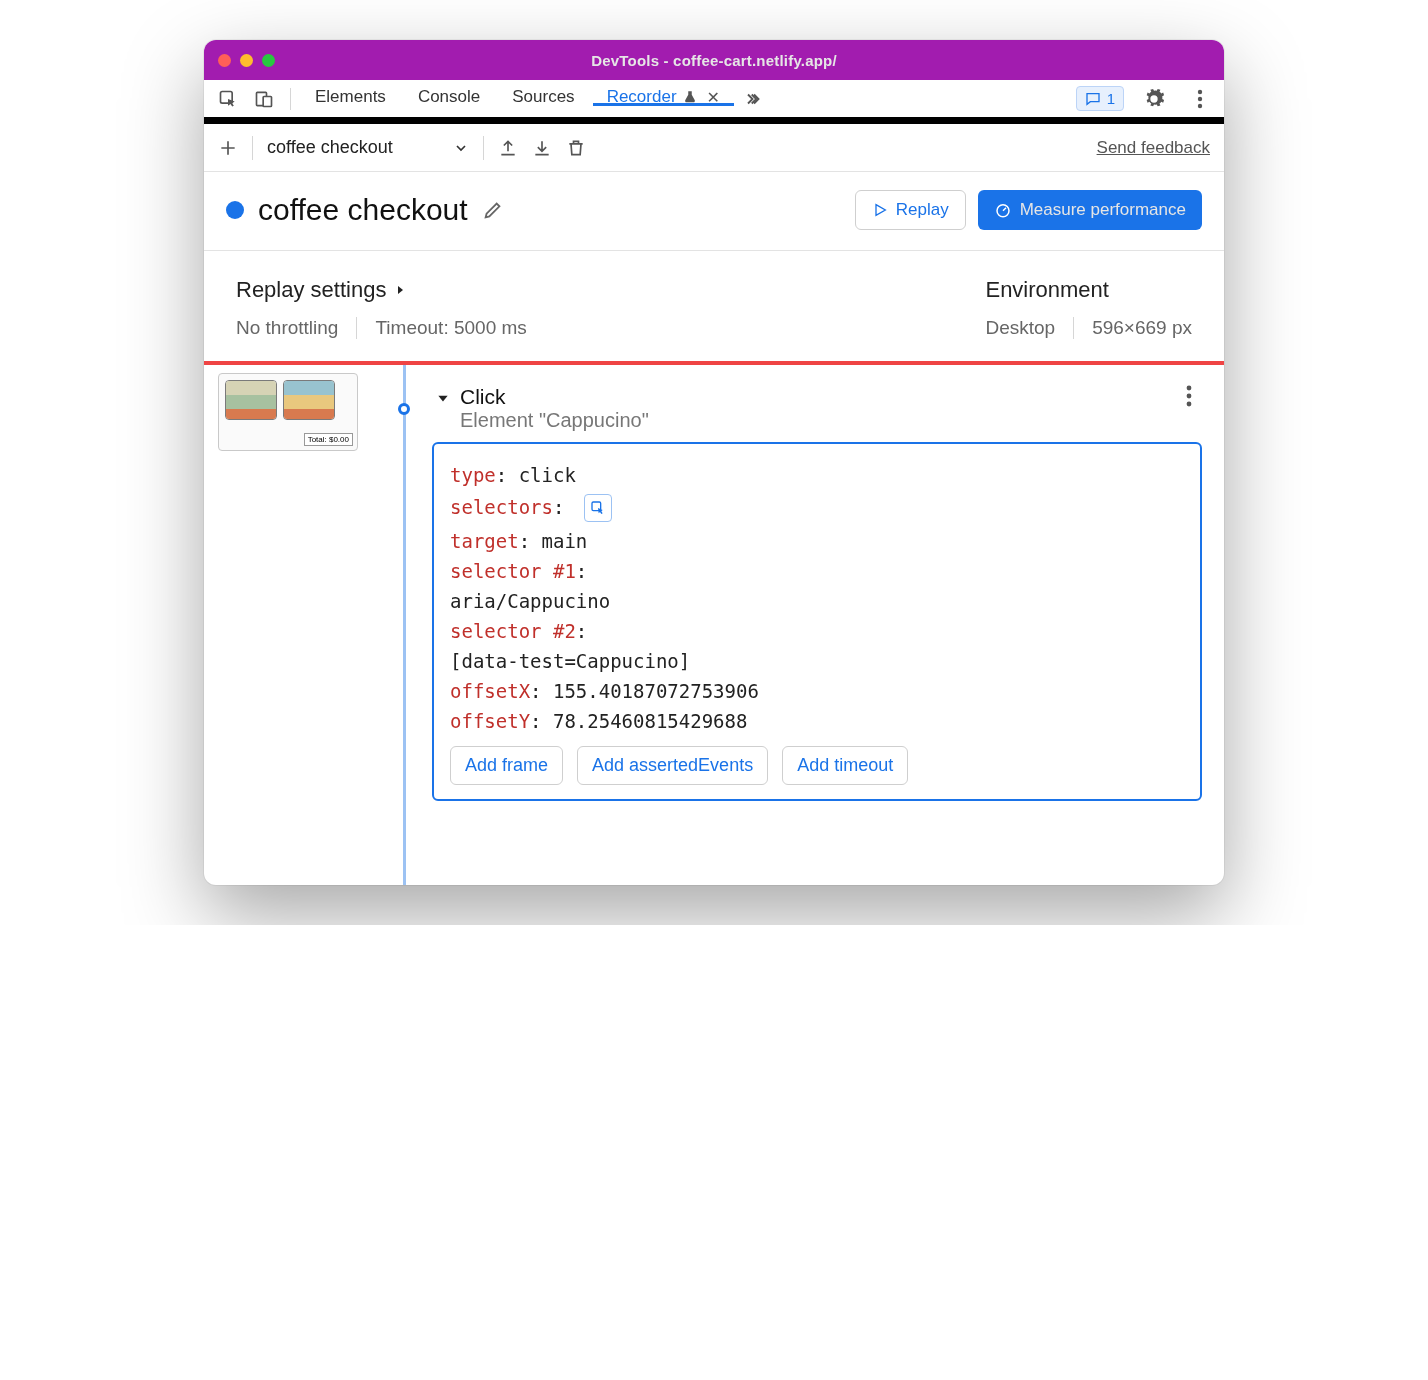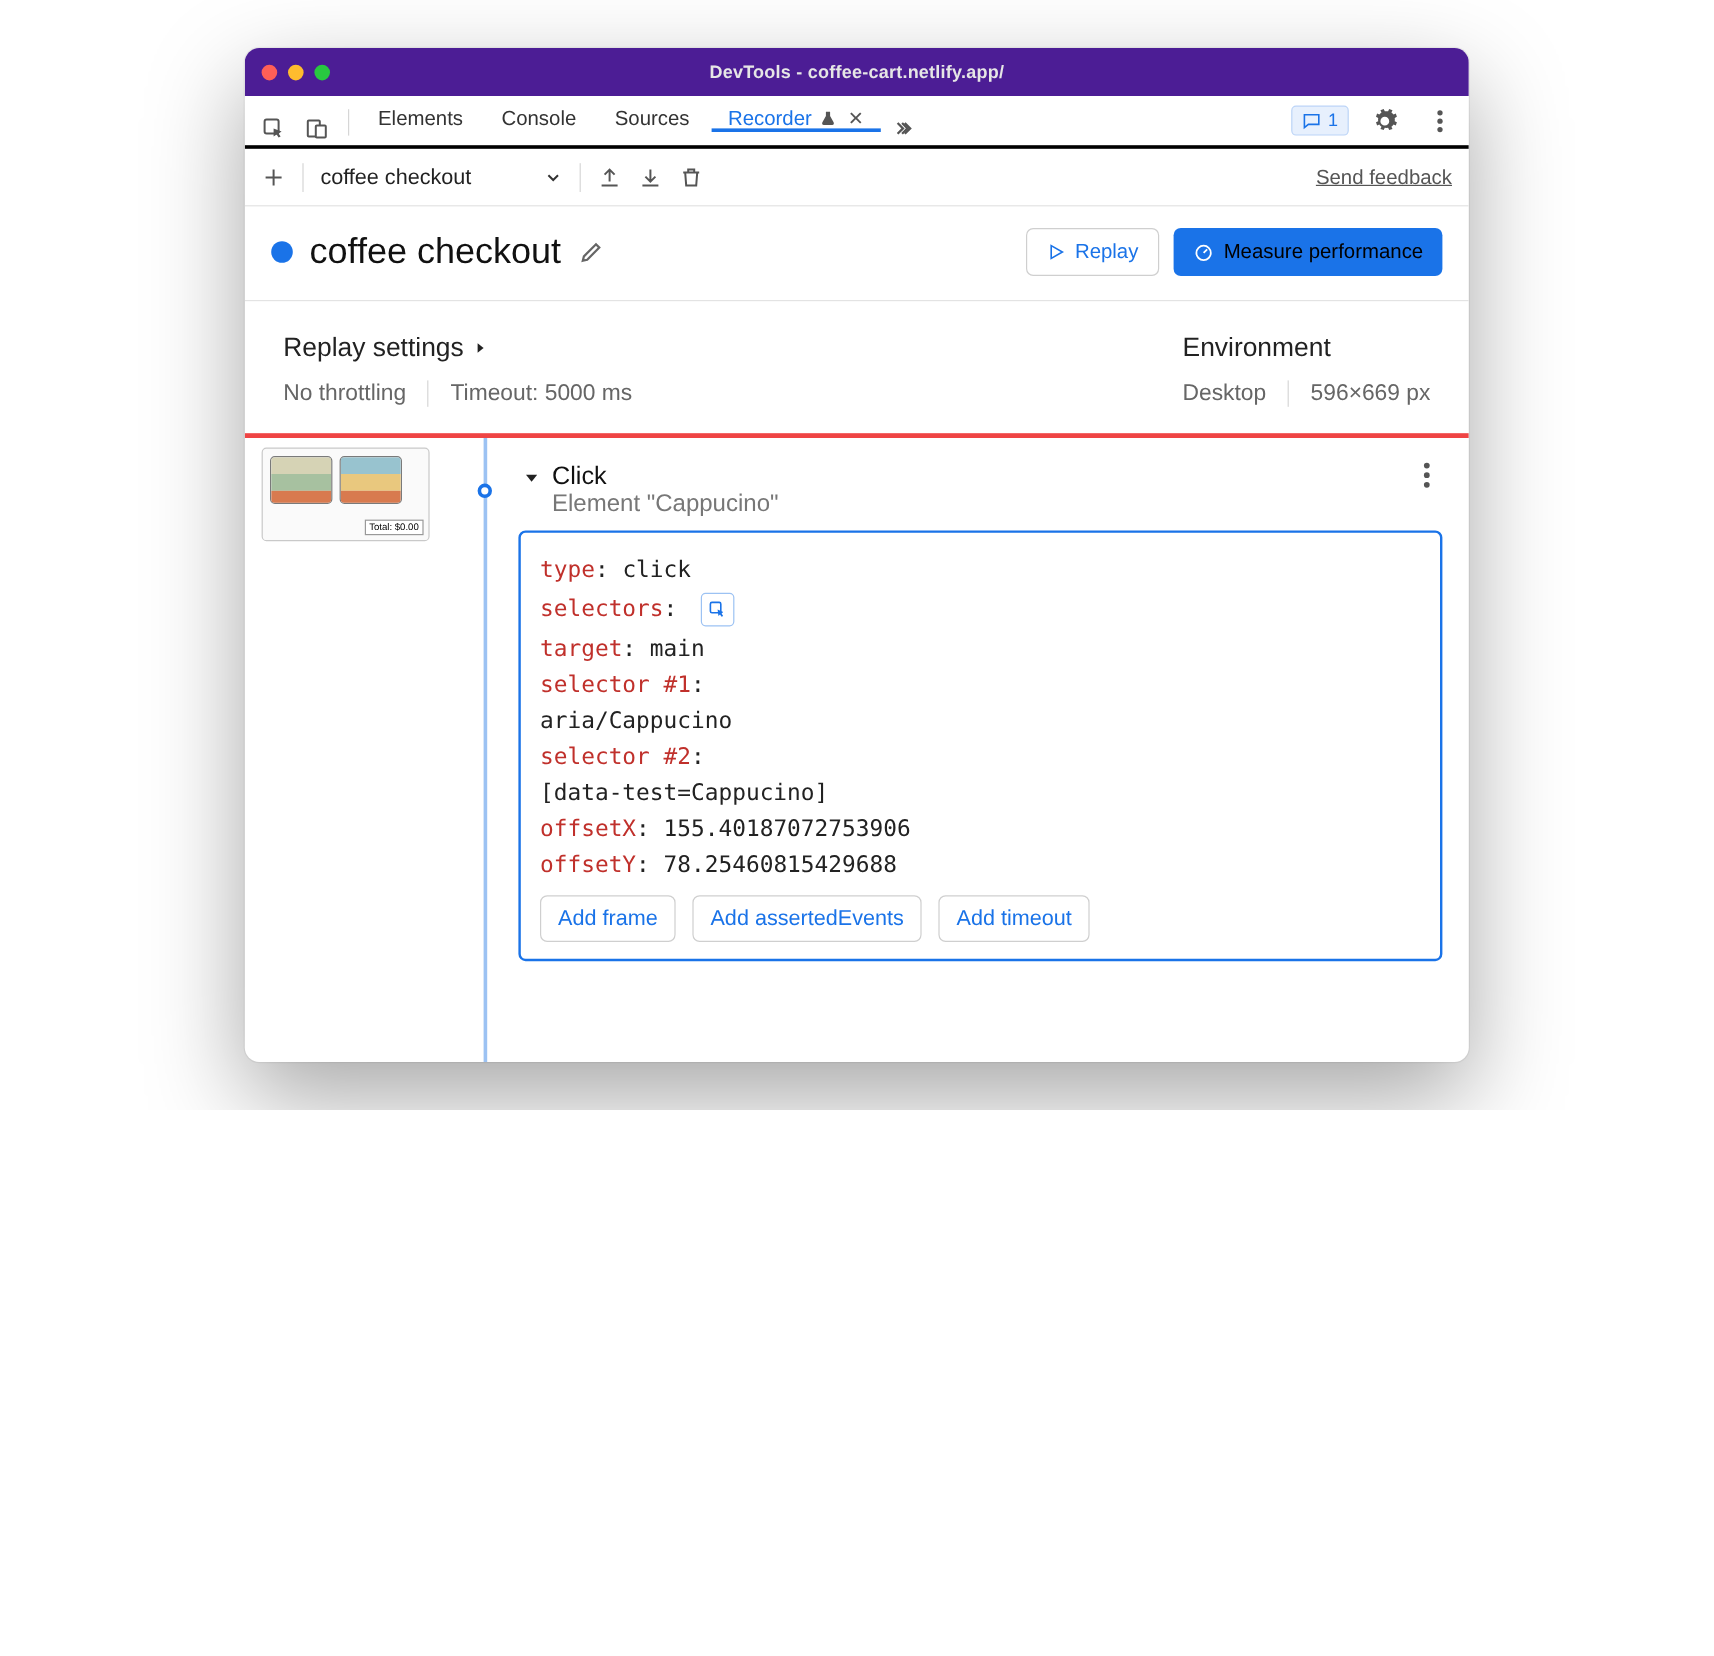--- a/index.html
+++ b/index.html
@@ -12,38 +12,38 @@
     padding: 40px;
   }
   .window {
     width: 1020px;
     border-radius: 12px;
     overflow: hidden;
     box-shadow: 0 30px 80px rgba(0,0,0,0.35), 0 0 0 1px rgba(0,0,0,0.05);
     background: #fff;
   }
   .titlebar {
-    background: #4c1d95;
+    background: #a21caf;
     height: 40px;
     display: flex;
     align-items: center;
     padding: 0 14px;
     position: relative;
   }
   .traffic { display: flex; gap: 9px; }
   .tl { width: 13px; height: 13px; border-radius: 50%; }
   .tl.red { background:#ff5f57; } .tl.yellow{background:#febc2e;} .tl.green{background:#28c840;}
   .titlebar-title {
     position:absolute; left:0; right:0; text-align:center;
     color:#e6e6e6; font-size:15px; font-weight:600; letter-spacing:.2px;
     pointer-events:none;
   }
   .tabbar {
-    display:flex; height:44px;
-    border-bottom:3px solid #000000; padding:11px 8px; gap:4px;
+    display:flex; align-items:center; height:44px;
+    border-bottom:7px solid #000000; padding:11px 8px; gap:4px;
   }
   .tabbar .ico { width:32px; height:32px; display:flex; align-items:center; justify-content:center; color:#555; }
   .tabbar .divider { width:1px; height:22px; background:#d6d6d6; margin:0 6px;}
   .tab { padding:0 14px; height:100%; display:flex; align-items:center; gap:6px; font-size:17px; color:#333; cursor:pointer; border-bottom:3px solid transparent;}
   .tab.active { color:#1a73e8; border-bottom-color:#1a73e8;}
   .tab .close-x { color:#555; font-size:16px; margin-left:4px;}
   .tabbar .right { margin-left:auto; display:flex; align-items:center; gap:14px;}
   .issues-badge { border:1px solid #bcd4f7; background:#e7f0fd; color:#1a73e8; border-radius:4px; padding:3px 8px; display:flex; align-items:center; gap:6px; font-size:15px;}
   .toolbar {
     display:flex; align-items:center; height:48px; padding:0 14px; gap:14px;
@@ -53,21 +53,21 @@
   .toolbar .vsep{width:1px;height:24px;background:#d6d6d6;}
   .toolbar .link { margin-left:auto; color:#555; text-decoration:underline; font-size:17px;}
   .header-row {
     display:flex; align-items:center; padding:18px 22px 20px 22px; gap:14px;
     border-bottom:1px solid #e3e3e3;
   }
   .dot-lg{width:18px;height:18px;border-radius:50%;background:#1a73e8;}
   .h1{font-size:30px; font-weight:400; color:#111;}
   .btn { border-radius:6px; font-size:17px; padding:9px 16px; display:flex; align-items:center; gap:8px; cursor:pointer; font-weight:500;}
   .btn.outline{ border:1px solid #cfcfcf; background:#fff; color:#1a73e8;}
-  .btn.primary{ border:none; background:#1a73e8; color:#000000;}
+  .btn.primary{ border:none; background:#1a73e8; color:#e5e5e5;}
   .header-row .actions{margin-left:auto; display:flex; gap:12px;}
   .settings-row{
     display:flex; padding:26px 32px 22px 32px; border-bottom:4px solid #ef4444;
   }
   .settings-col{display:flex; flex-direction:column; gap:14px;}
   .settings-col.right{margin-left:auto;}
   .settings-title{font-size:22px; color:#222; display:flex; align-items:center; gap:8px;}
   .settings-sub{font-size:19px; color:#666; display:flex; align-items:center; gap:18px;}
   .settings-sub .vline{width:1px;height:22px;background:#d6d6d6;}
   .timeline{

